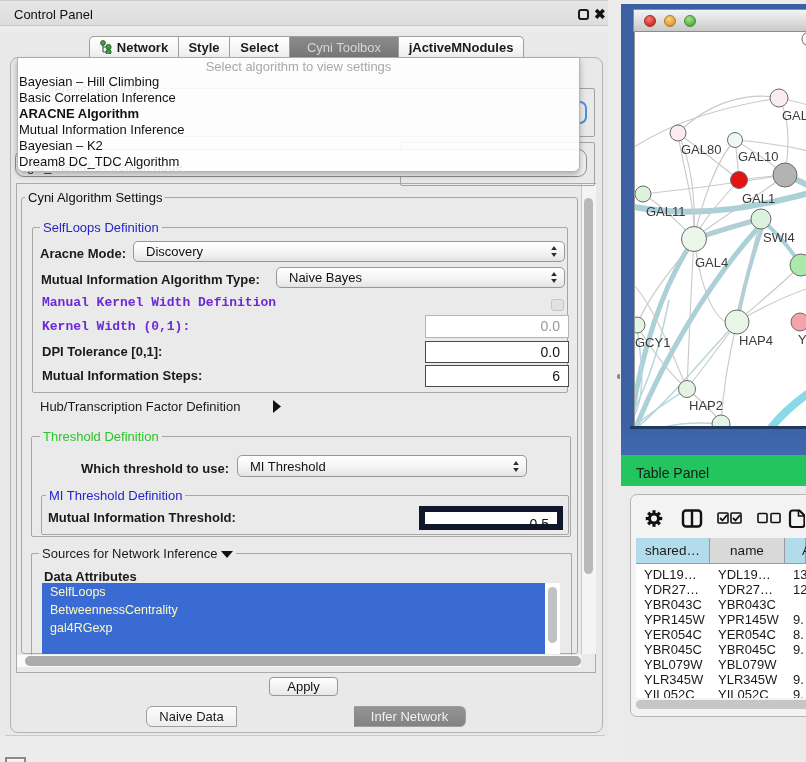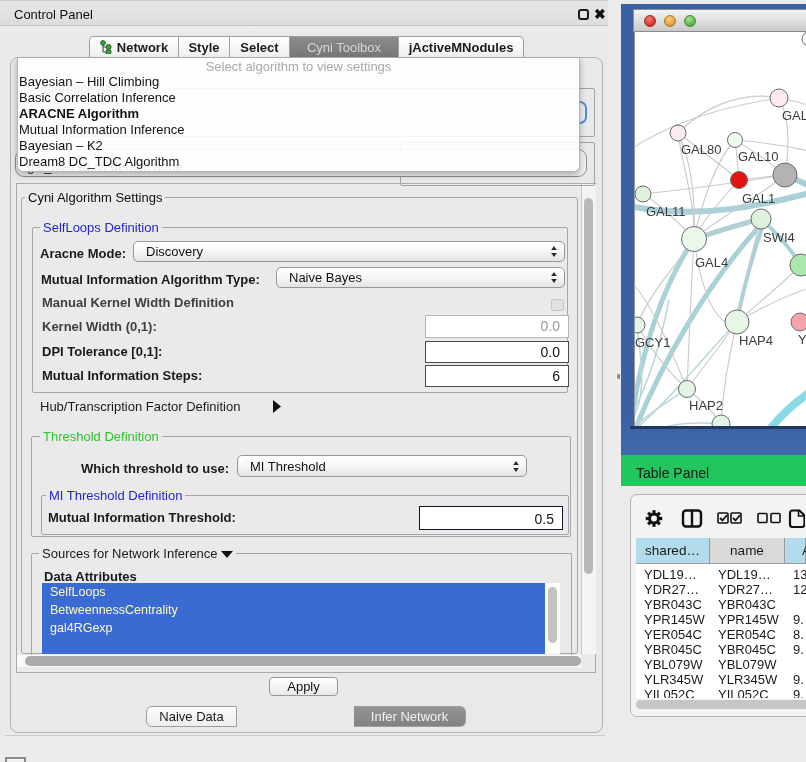--- a/index.html
+++ b/index.html
@@ -24,21 +24,21 @@
 .tab .net-ico { display:inline-block; width:13px; height:13px; position:relative; top:2px; margin-right:4px; }
 
 
 #outer-panel { left:10px; top:57px; width:593px; height:676px; border:1px solid #b2b2b2; border-radius:8px; background:#e9e9e9; }
 
 
 #form-top { left:16px; top:183px; width:580px; height:490px; border:1px solid #aaaaaa; background:#eaeaea; }
 fieldset, .fs { position:absolute; border:1px solid #a6a6a6; border-radius:2px; }
 .fs-label { position:absolute; top:-8px; background:#eaeaea; padding:0 3px; font-size:13px; }
 .lbl { position:absolute; font-size:13px; font-weight:bold; color:#1a1a1a; white-space:nowrap; }
-.lbl.dis { color:#404040; }
+.lbl.dis { color:#6d28d9;font-family:Liberation Mono, monospace; }
 .combo { position:absolute; border:1px solid #979797; border-radius:5px; background:linear-gradient(#ffffff,#f4f4f4 55%,#e3e3e3); font-size:13px; color:#111; }
 .combo .cv { position:absolute; left:12px; top:2px; }
 .combo svg { position:absolute; right:6px; top:2px; }
 .tfield { position:absolute; background:#ffffff; font-size:14px; color:#111; text-align:center; }
 .tfield .v { position:absolute; right:8px; top:2px; }
 .tfield.en { border:1px solid #4c4c4c; }
 .tfield.dis { border:1px solid #b5b5b5; color:#999; }
 
 
 #attr-list { left:42px; top:583px; width:518px; height:71px; background:#ffffff; overflow:hidden; }
@@ -165,21 +165,21 @@
     <span class="cv" style="top:3px;">MI Threshold</span>
     <svg width="8" height="15" viewBox="0 0 8 15" style="top:3px;">
         <path d="M4 2 L6.8 6 L1.2 6 Z" fill="#2a2a2a"></path>
         <path d="M4 13 L1.2 9 L6.8 9 Z" fill="#2a2a2a"></path>
       </svg>
   </div>
   <div class="fs" style="left:41px; top:495px; width:528px; height:40px;">
     <span class="fs-label" style="left:4px; color:#2525cc;">MI Threshold Definition</span>
   </div>
   <div class="lbl" style="left:48px; top:510px;">Mutual Information Threshold:</div>
-  <div class="tfield" style="left:419px; top:506px; width:144px; height:24px; border:1px solid #0f172a;">
+  <div class="tfield" style="left:419px; top:506px; width:144px; height:24px; border:6px solid #0f172a;">
       <span class="v" style="top:4px;">0.5</span>
     </div>
 
   <div class="fs" style="left:31px; top:553px; width:541px; height:104px; border-bottom:none;">
     <span class="fs-label" style="left:7px; color:#1a1a1a; white-space:nowrap;">Sources for Network Inference <svg width="12" height="9" viewBox="0 0 12 9" style="vertical-align:middle;">
           <path d="M0 1 L12 1 L6 8 Z" fill="#111"></path>
         </svg></span>
   </div>
   <div class="lbl" style="left:44px; top:569px;">Data Attributes</div>
 

